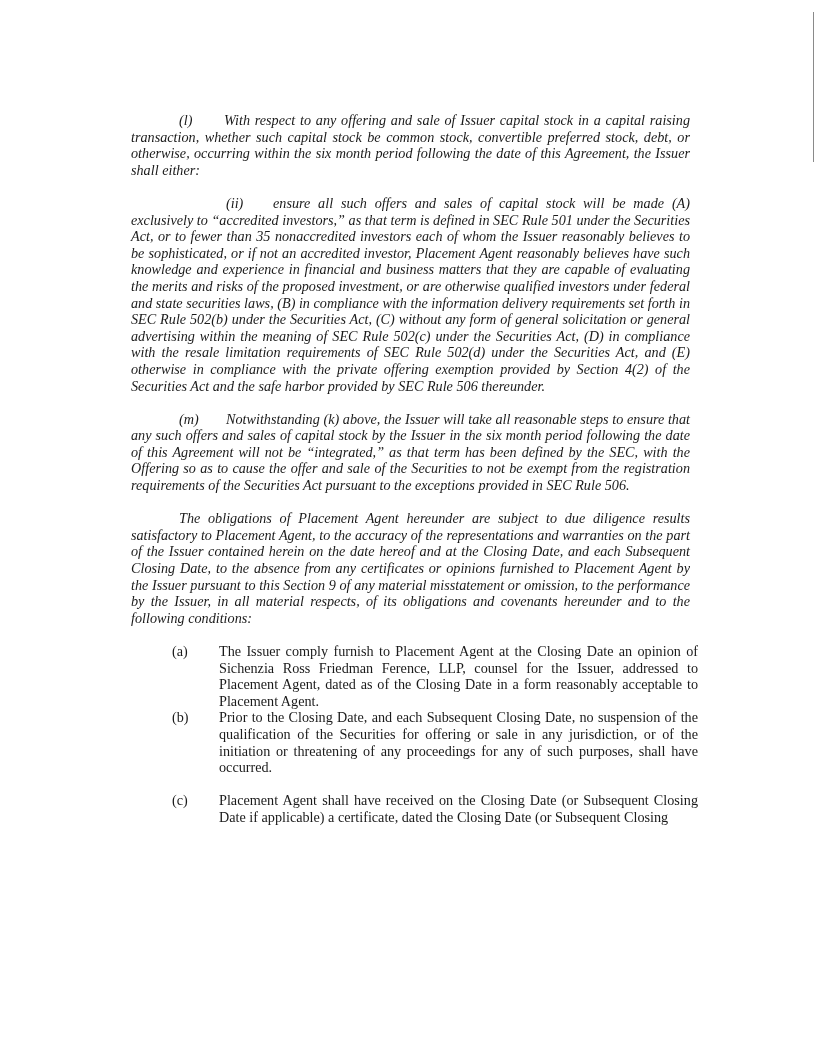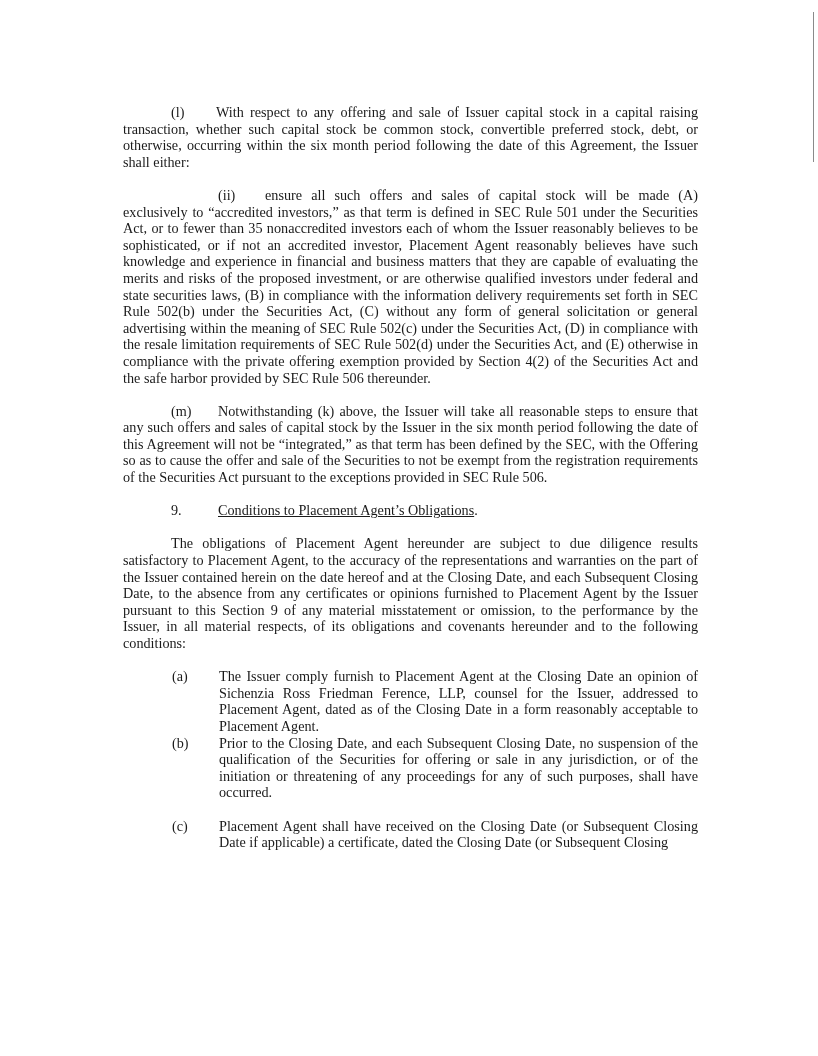--- a/index.html
+++ b/index.html
@@ -8,21 +8,21 @@
       position: absolute; left: 0; top: 0; width: 818px; height: 1056px;
       background: #ffffff; color: #1a1a1a;
       font-family: "Liberation Serif", "DejaVu Serif", serif;
       font-size: 14.2px; line-height: 16.6px;
     }
     .scanline {
       position: absolute; left: 813px; top: 12px; width: 1px; height: 150px;
       background: #8a8a8a;
     }
     .body { position: absolute; left: 123px; top: 104px; width: 575px; }
-    p { margin: 0; text-align: justify; text-align-last: left; }
+    p { margin: 8px; text-align: justify; text-align-last: left; font-style: italic; }
     .para { margin-bottom: 16.6px; }
     .ind1 { text-indent: 48px; }
     .ind2 { text-indent: 95px; }
     .lbl { display: inline-block; text-indent: 0; }
     .lbl1 { width: 45px; }
     .lbl2 { width: 47px; }
     .heading { padding-left: 48px; margin-bottom: 16.6px; }
     .heading .num { display: inline-block; width: 47px; }
     .heading .title { text-decoration: underline; }
     .cond { display: flex; margin-left: 49px; }
@@ -43,21 +43,20 @@
   <div class="body">
 
     <p class="para ind1"><span class="lbl lbl1">(l)</span><span>With respect to any offering and sale of Issuer capital stock in a capital raising transaction, whether such capital stock be common stock, convertible preferred stock, debt, or otherwise, occurring within the six month period following the date of this Agreement, the Issuer shall either:</span></p>
 
 
     <p class="para ind2"><span class="lbl lbl2">(ii)</span><span>ensure all such offers and sales of capital stock will be made (A) exclusively to “accredited investors,” as that term is defined in SEC Rule 501 under the Securities Act, or to fewer than 35 nonaccredited investors each of whom the Issuer reasonably believes to be sophisticated, or if not an accredited investor, Placement Agent reasonably believes have such knowledge and experience in financial and business matters that they are capable of evaluating the merits and risks of the proposed investment, or are otherwise qualified investors under federal and state securities laws, (B) in compliance with the information delivery requirements set forth in SEC Rule 502(b) under the Securities Act, (C) without any form of general solicitation or general advertising within the meaning of SEC Rule 502(c) under the Securities Act, (D) in compliance with the resale limitation requirements of SEC Rule 502(d) under the Securities Act, and (E) otherwise in compliance with the private offering exemption provided by Section 4(2) of the Securities Act and the safe harbor provided by SEC Rule 506 thereunder.</span></p>
 
     <p class="para ind1"><span class="lbl lbl2">(m)</span><span>Notwithstanding (k) above, the Issuer will take all reasonable steps to ensure that any such offers and sales of capital stock by the Issuer in the six month period following the date of this Agreement will not be “integrated,” as that term has been defined by the SEC, with the Offering so as to cause the offer and sale of the Securities to not be exempt from the registration requirements of the Securities Act pursuant to the exceptions provided in SEC Rule 506.</span></p>
 
 
-    <div class="heading"><span class="num">9.</span><span class="title">Conditions to Placement Agent’s Obligations</span><span>.</span></div>
 
     <p class="para ind1">The obligations of Placement Agent hereunder are subject to due diligence results satisfactory to Placement Agent, to the accuracy of the representations and warranties on the part of the Issuer contained herein on the date hereof and at the Closing Date, and each Subsequent Closing Date, to the absence from any certificates or opinions furnished to Placement Agent by the Issuer pursuant to this Section 9 of any material misstatement or omission, to the performance by the Issuer, in all material respects, of its obligations and covenants hereunder and to the following conditions:</p>
 
     <div class="cond">
       <span class="clbl">(a)</span>
       <span class="ctext">The Issuer comply furnish to Placement Agent at the Closing Date an opinion of Sichenzia Ross Friedman Ference, LLP, counsel for the Issuer, addressed to Placement Agent, dated as of the Closing Date in a form reasonably acceptable to Placement Agent.</span>
     </div>
 
     <div class="cond gap">
       <span class="clbl">(b)</span>

